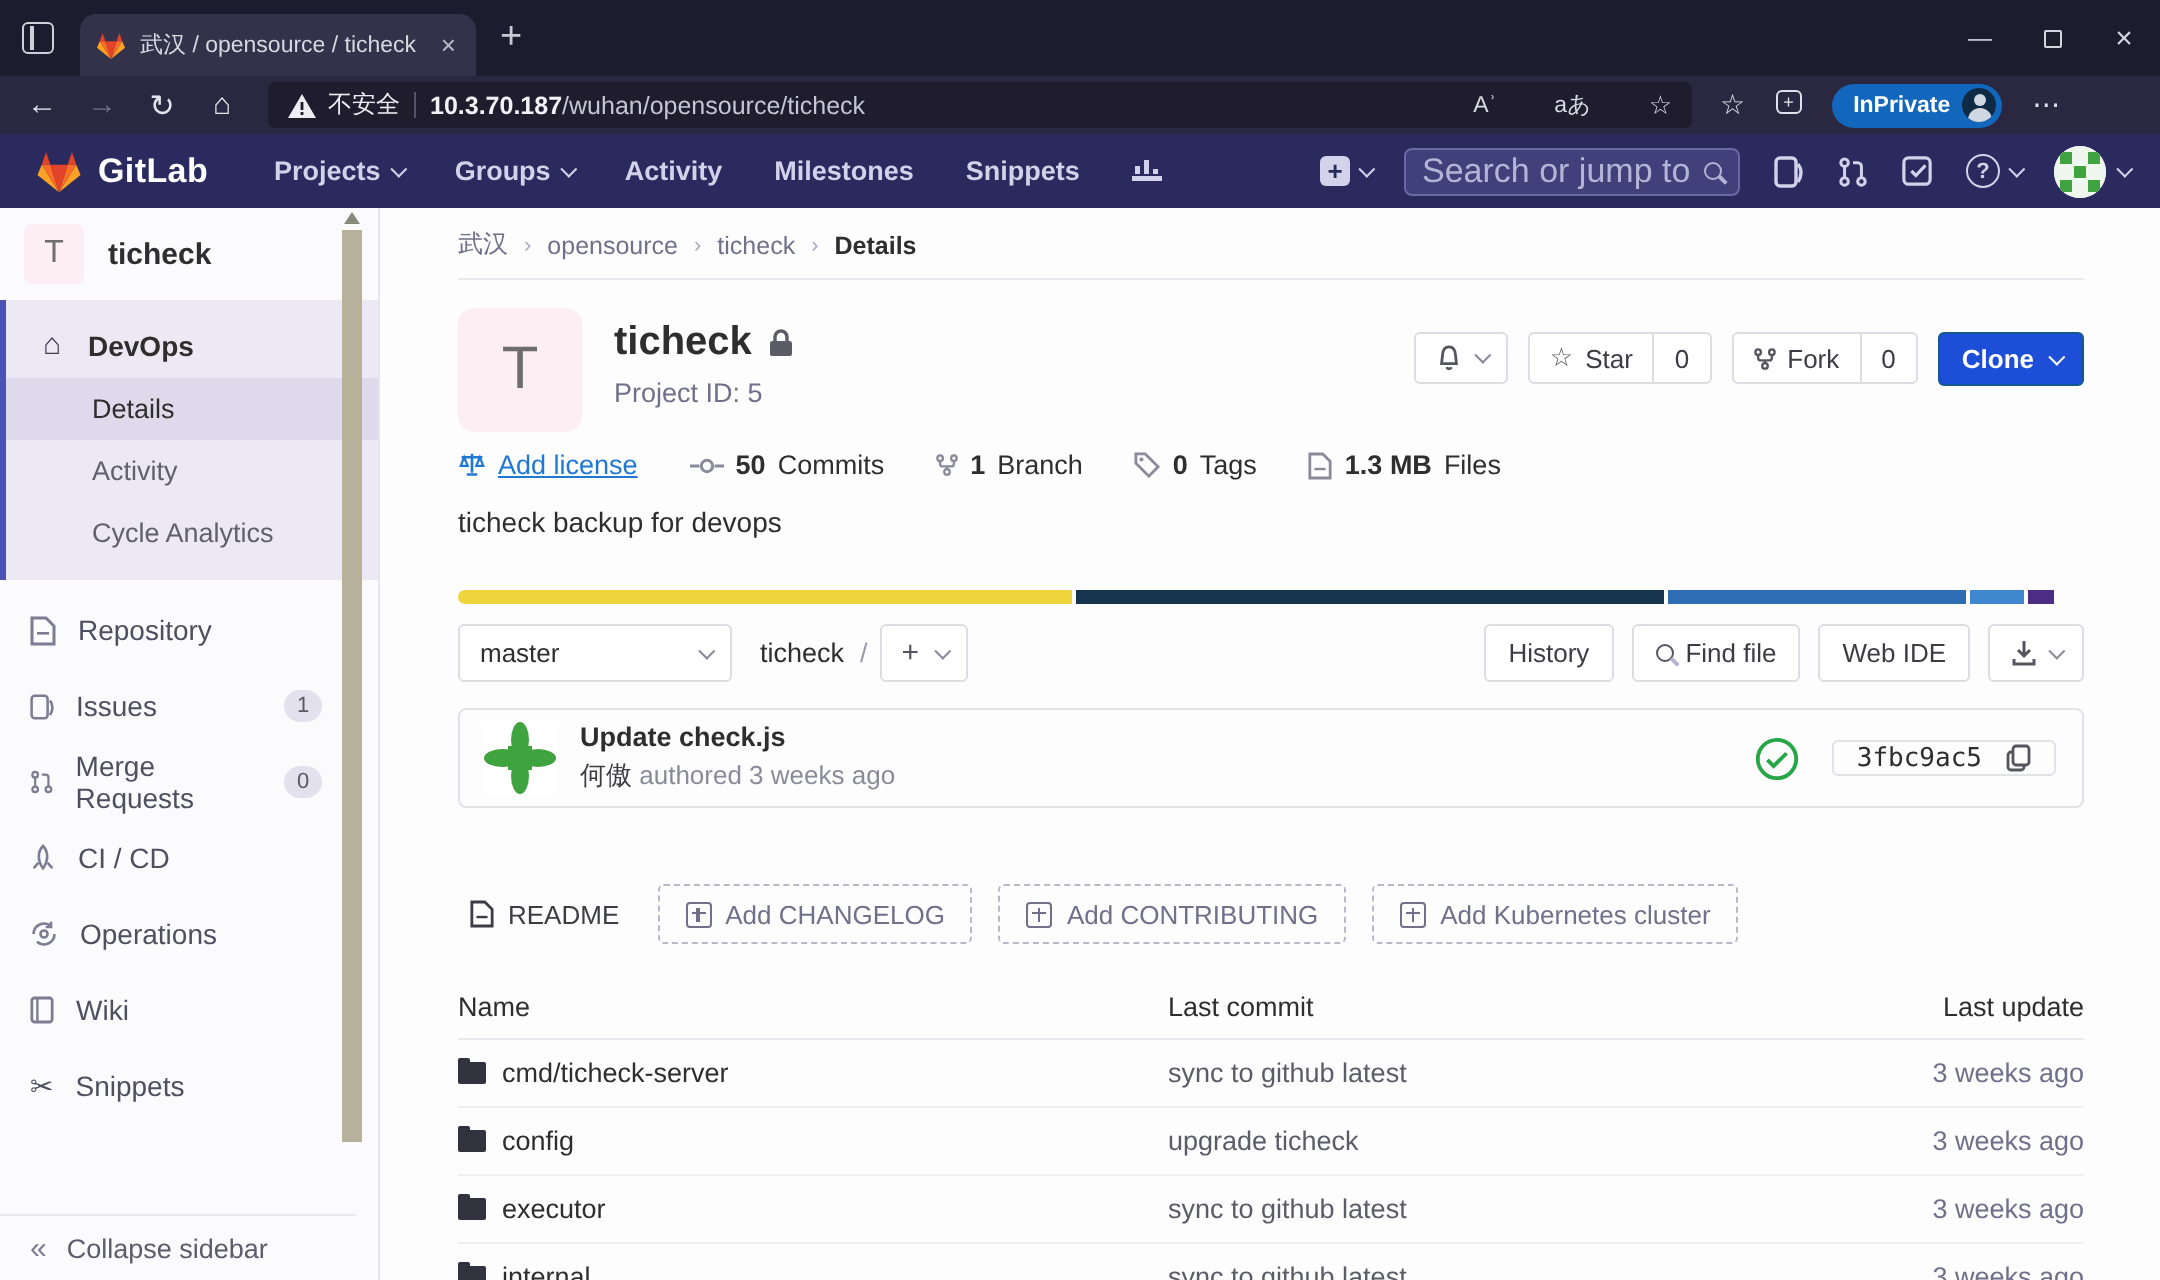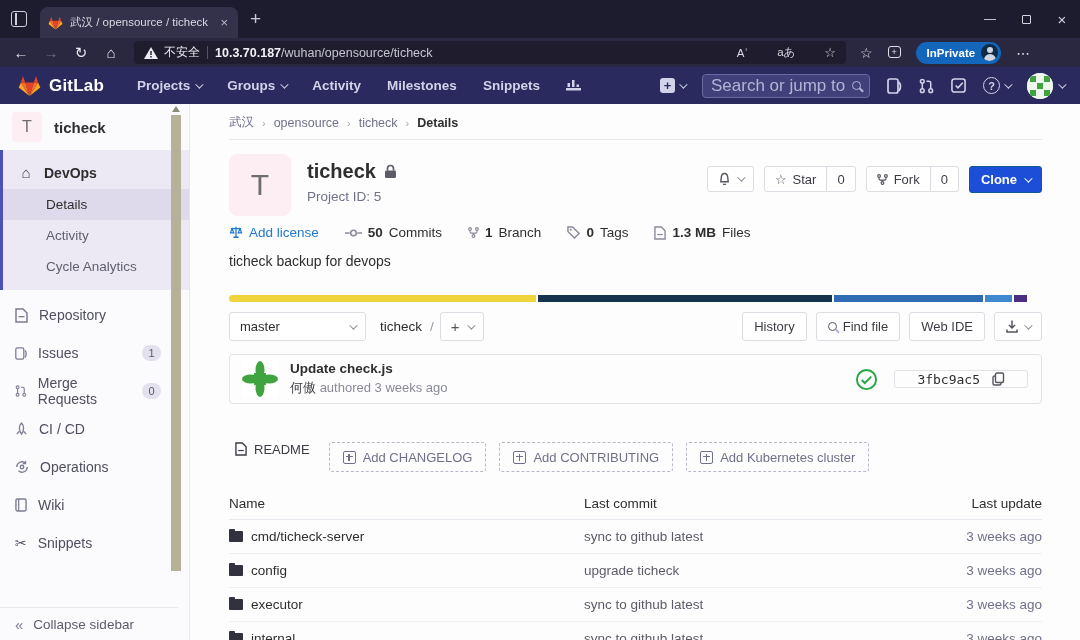--- a/index.html
+++ b/index.html
@@ -144,25 +144,25 @@
     align-items:center; gap:6px; padding:0 11px; font-size:13px; color:#3c3c44; }
 
   .commit-box { margin-top:13px; border:1px solid #e1e1e8; border-radius:4px; height:50px; display:flex;
     align-items:center; padding-left:11px; }
   .commit-msg { margin-left:11px; }
   .commit-title { font-size:13.5px; font-weight:bold; color:#2e2e2e; }
   .commit-by { font-size:13px; color:#8a8a99; margin-top:3px; }
   .commit-by b { color:#3c3c44; font-weight:normal; }
   .commit-right { margin-left:auto; display:flex; align-items:center; gap:16px; padding-right:13px; }
   .sha-box { border:1px solid #e1e1e8; border-radius:3px; height:18px; display:flex; align-items:center;
-    gap:12px; padding:0 22px; }
+    gap:12px; padding:0 11px; }
   .sha { font-family:"DejaVu Sans Mono","Liberation Mono",monospace; font-size:13px; color:#2e2e2e; }
 
   .quick-actions { margin-top:38px; display:flex; align-items:center; gap:13px; }
-  .qa-plain { display:flex; gap:7px; font-size:13px; color:#3c3c44; height:30px; padding:0 6px; }
+  .qa-plain { display:flex; align-items:center; gap:7px; font-size:13px; color:#3c3c44; height:30px; padding:0 6px; }
   .qa-dash { display:flex; align-items:center; gap:7px; font-size:13px; color:#70708a; height:30px;
     border:1px dashed #b8b8c8; border-radius:3px; padding:0 13px; }
   .plussq { width:13px; height:13px; border:1.4px solid #70708a; border-radius:2px; position:relative; flex:none;}
   .plussq::before,.plussq::after{content:"";position:absolute;background:#70708a;}
   .plussq::before{left:2px;right:2px;top:4.5px;height:1.4px;}
   .plussq::after{top:2px;bottom:2px;left:4.5px;width:1.4px;}
 
   table.tree { margin-top:18px; width:100%; border-collapse:collapse; }
   .tree th { text-align:left; font-size:13.5px; font-weight:normal; color:#2e2e2e; padding:6px 0 8px 0;
     border-bottom:1px solid #e8e8ee; }
@@ -453,21 +453,21 @@
           <span class="seg">0</span>
         </div>
         <div class="btn-clone">
           <span>Clone</span>
           <span class="chev"></span>
         </div>
       </div>
     </div>
 
     <div class="stats">
-      <span class="stat lic" style="color:#1f78d1;">
+      <span class="stat lic" style="color:#1f78d1;text-decoration:underline;">
         <svg width="14" height="13" viewBox="0 0 16 15">
             <path d="M8 1 v11 M2 3 h12 M8 13 h0 M5 13 h6" stroke="#1f78d1" stroke-width="1.5" fill="none"></path>
             <path d="M3.5 3 L1.5 8 h4 Z M12.5 3 L10.5 8 h4 Z" fill="none" stroke="#1f78d1" stroke-width="1.3"></path>
           </svg>
         <span>Add license</span>
       </span>
       <span class="stat">
         <svg width="17" height="10" viewBox="0 0 18 10">
             <circle cx="9" cy="5" r="3" fill="none" stroke="#8a8a99" stroke-width="1.6"></circle>
             <path d="M0 5 h5 M13 5 h5" stroke="#8a8a99" stroke-width="1.6"></path>

